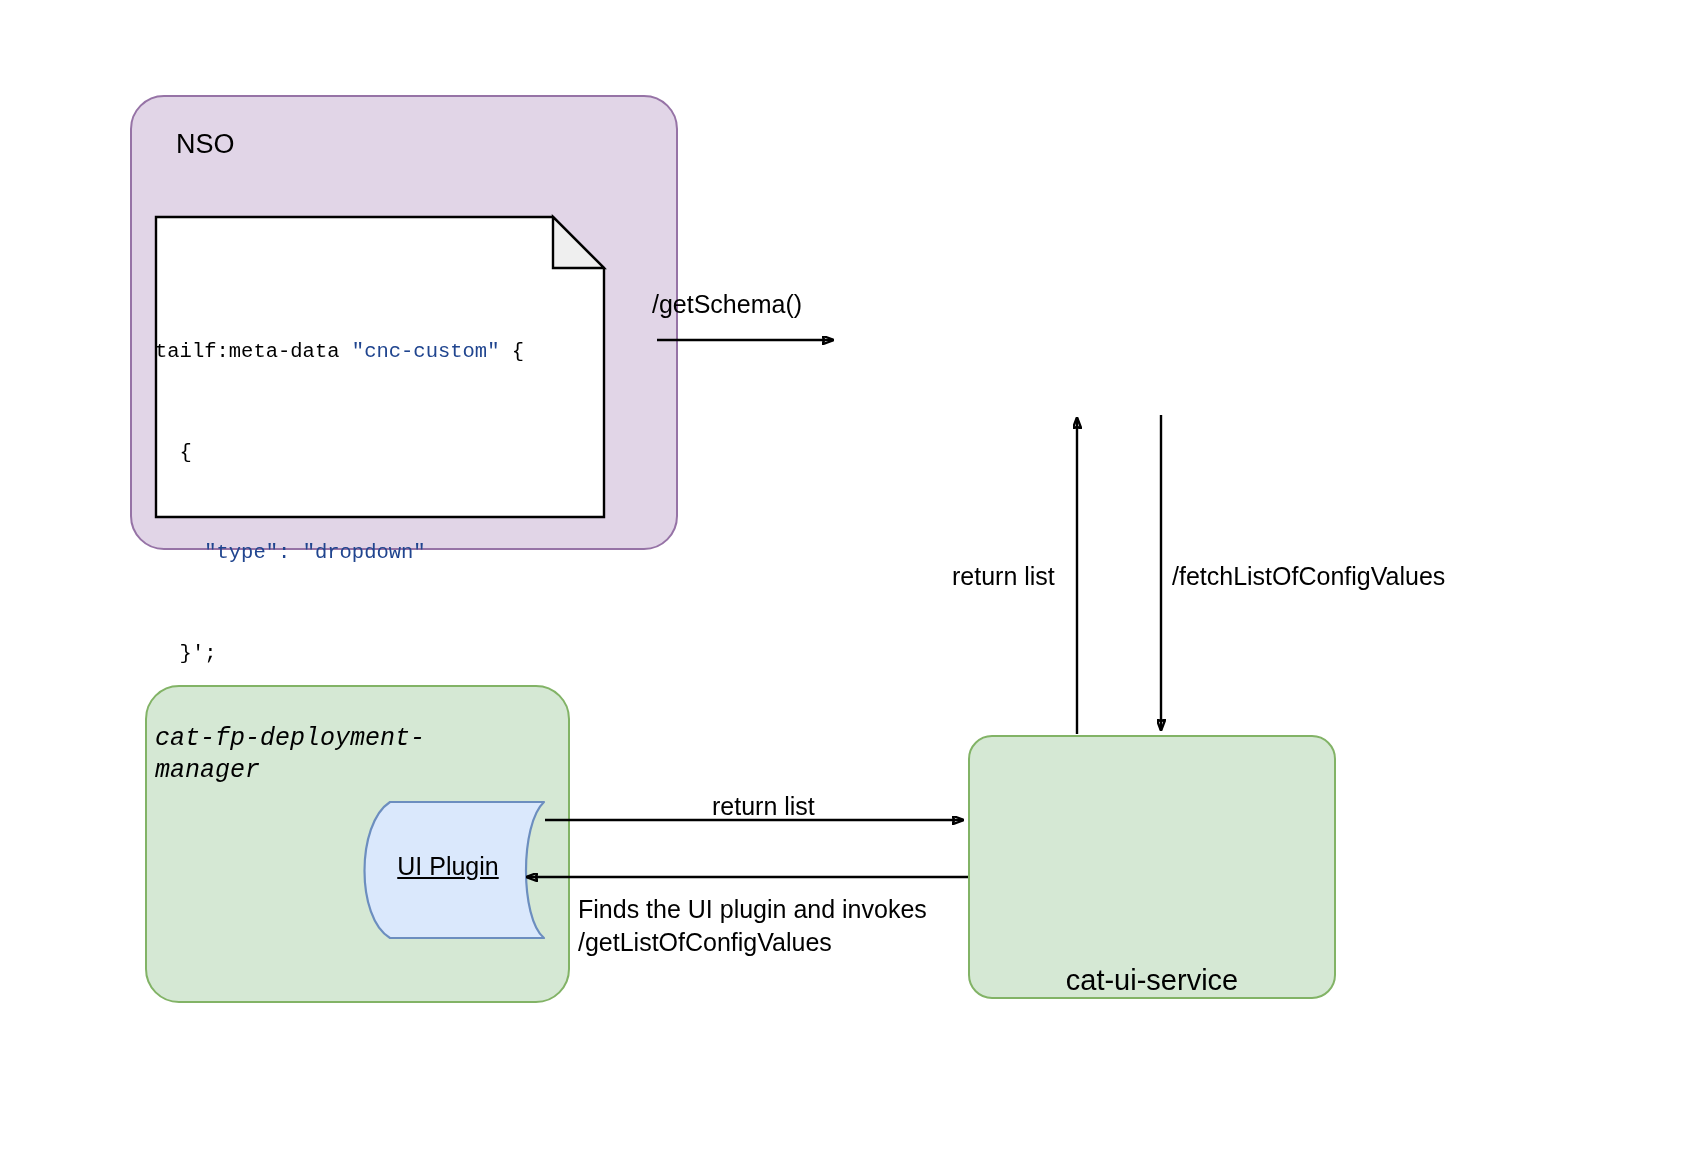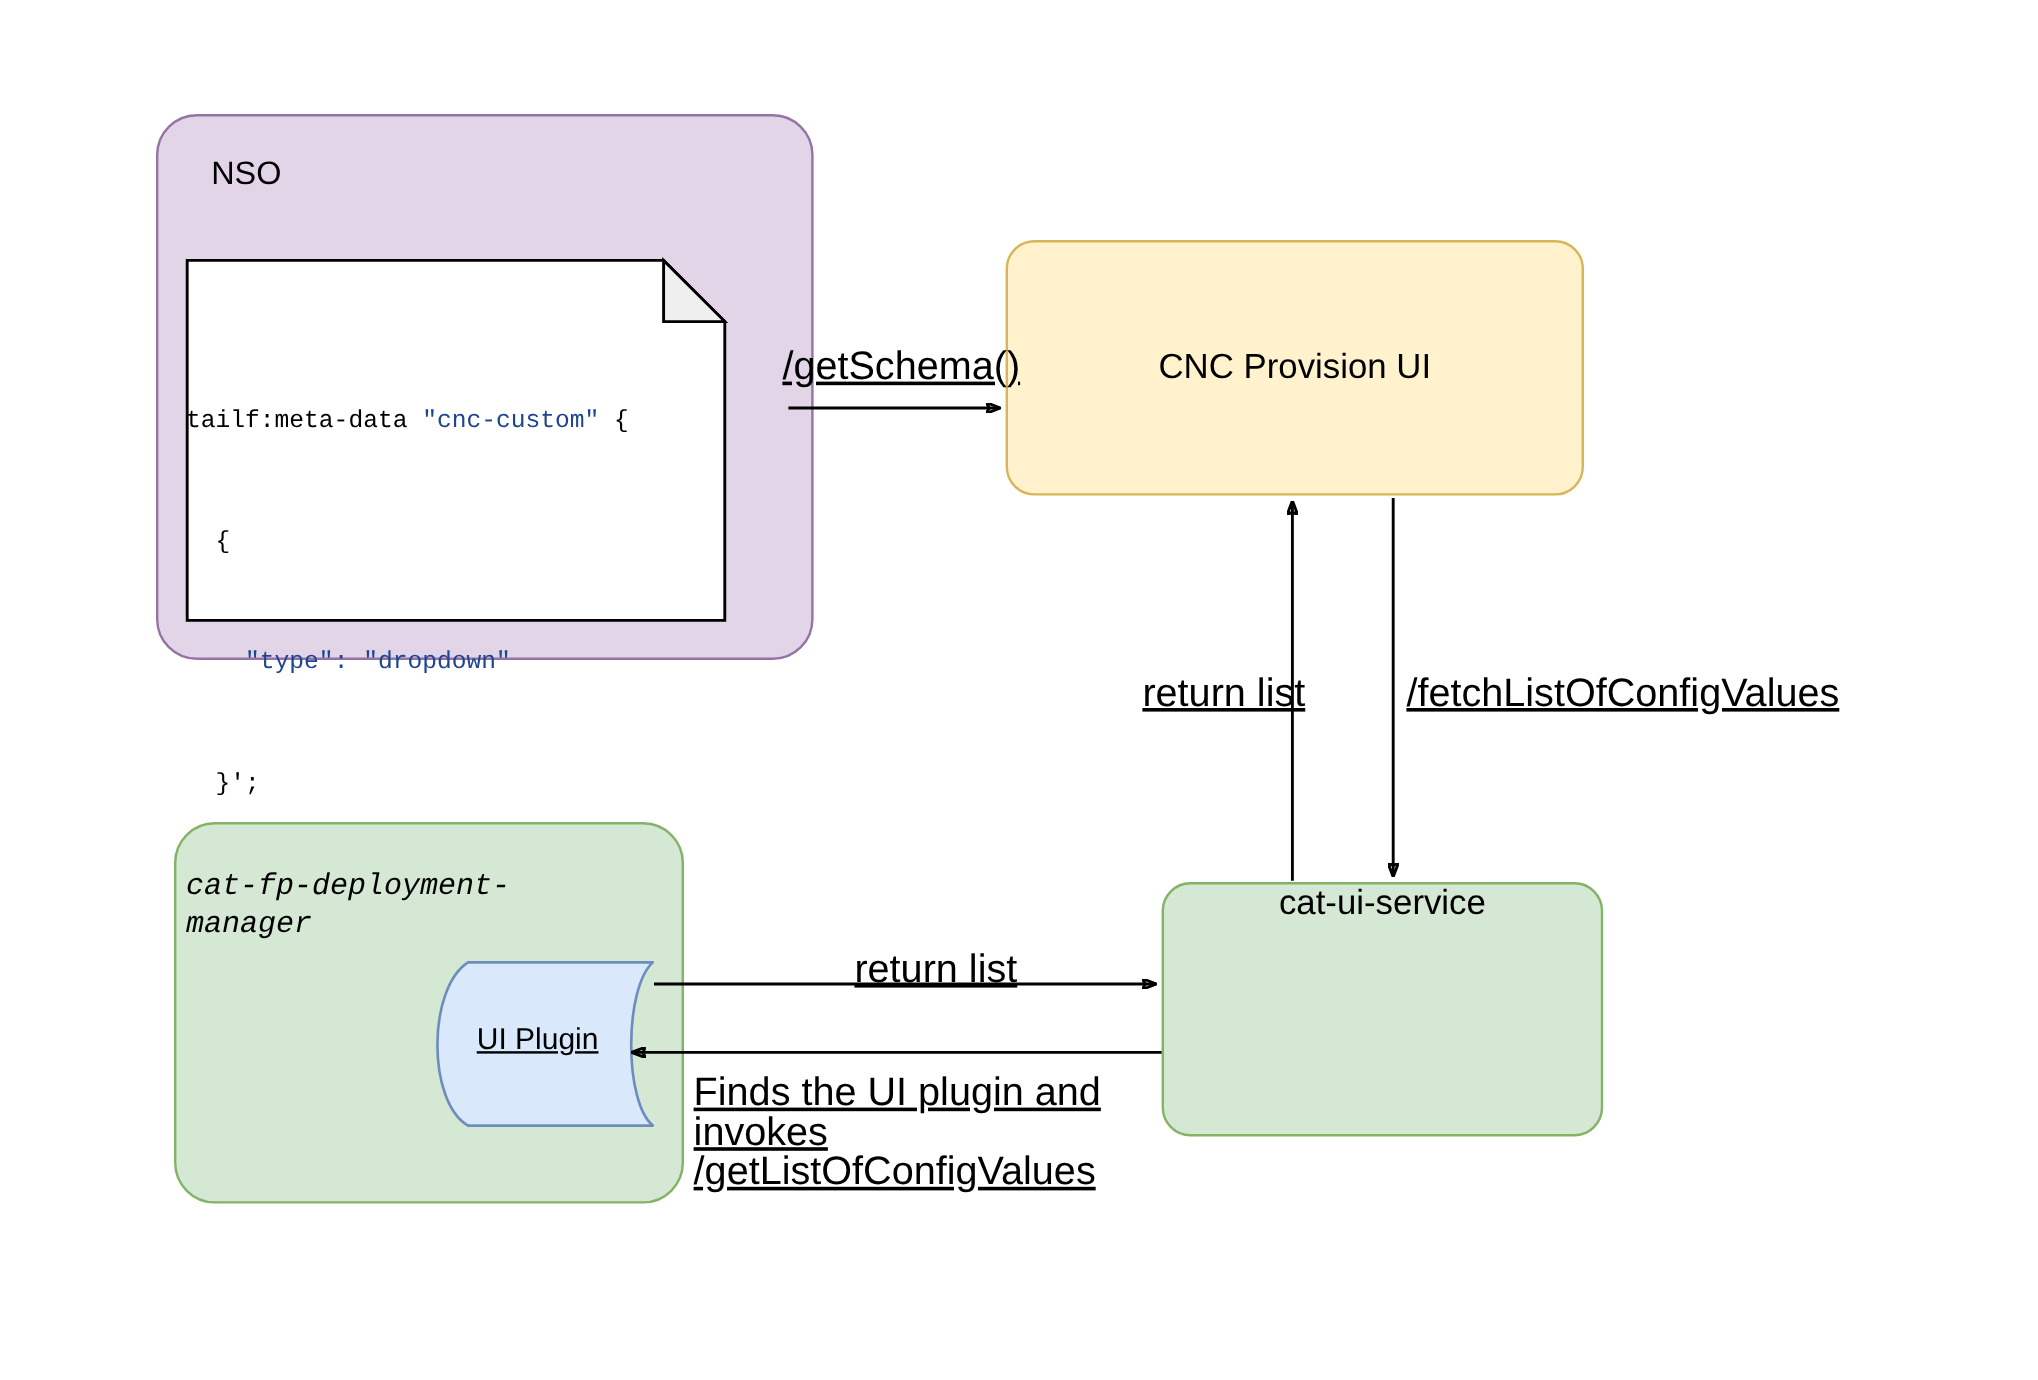--- a/index.html
+++ b/index.html
@@ -132,26 +132,26 @@
     font-size: 25px;
     color: #000000;
     text-decoration: underline;
   }
 
   
   .cus-box {
     left: 968px;
     top: 715px;
     width: 368px;
-    height: 212px;
+    height: 264px;
     background: #d5e8d4;
     border: 2px solid #82b366;
     border-radius: 24px;
     display: flex;
-    align-items: flex-start;
+    align-items: flex-end;
     justify-content: center;
   }
   .cus-box .node-label {
     font-size: 29px;
     color: #000000;
   }
 
   
   #arrows {
     position: absolute;
@@ -163,25 +163,24 @@
   }
   #arrows line, #arrows path {
     stroke: #000000;
     stroke-width: 2.4;
     fill: none;
   }
 
   
   .edge-label {
     position: absolute;
-    font-size: 33px;
+    font-size: 25px;
     color: #000000;
     white-space: nowrap;
     line-height: 33px;
-    text-decoration: underline;
   }
   .lbl-getschema  { left: 652px;  top: 268px; }
   .lbl-returnlist-v { left: 952px; top: 540px; }
   .lbl-fetchlist  { left: 1172px; top: 540px; }
   .lbl-returnlist-h { left: 712px; top: 770px; text-align: center; }
   .lbl-finds {
     left: 578px;
     top: 873px;
     width: 378px;
     text-align: left;
@@ -204,23 +203,20 @@
   </div>
 
   <div class="code-block">
     <span class="code-line"><span>tailf:meta-data </span><span class="str">"cnc-custom"</span><span> {</span></span>
     <span class="code-line"><span>  {</span></span>
     <span class="code-line"><span>    </span><span class="str">"type": "dropdown"</span></span>
     <span class="code-line"><span>  }';</span></span>
     <span class="code-line"><span>}</span></span>
   </div>
 
-  <div class="node cnc-box">
-    <span class="node-label">CNC Provision UI</span>
-  </div>
 
   <div class="node fp-box"></div>
   <div class="fp-label" style="white-space:pre-line;">cat-fp-deployment-
 manager</div>
 
   <div class="node plugin-wrap">
     <svg viewBox="0 0 212 140" preserveAspectRatio="none" aria-hidden="true">
       <path d="M38,2 L192,2 C168,24 168,118 192,138 L38,138 C4,118 4,24 38,2 Z" fill="#dae8fc" stroke="#6c8ebf" stroke-width="2.2" stroke-linejoin="round" vector-effect="non-scaling-stroke"></path>
     </svg>
   </div>

